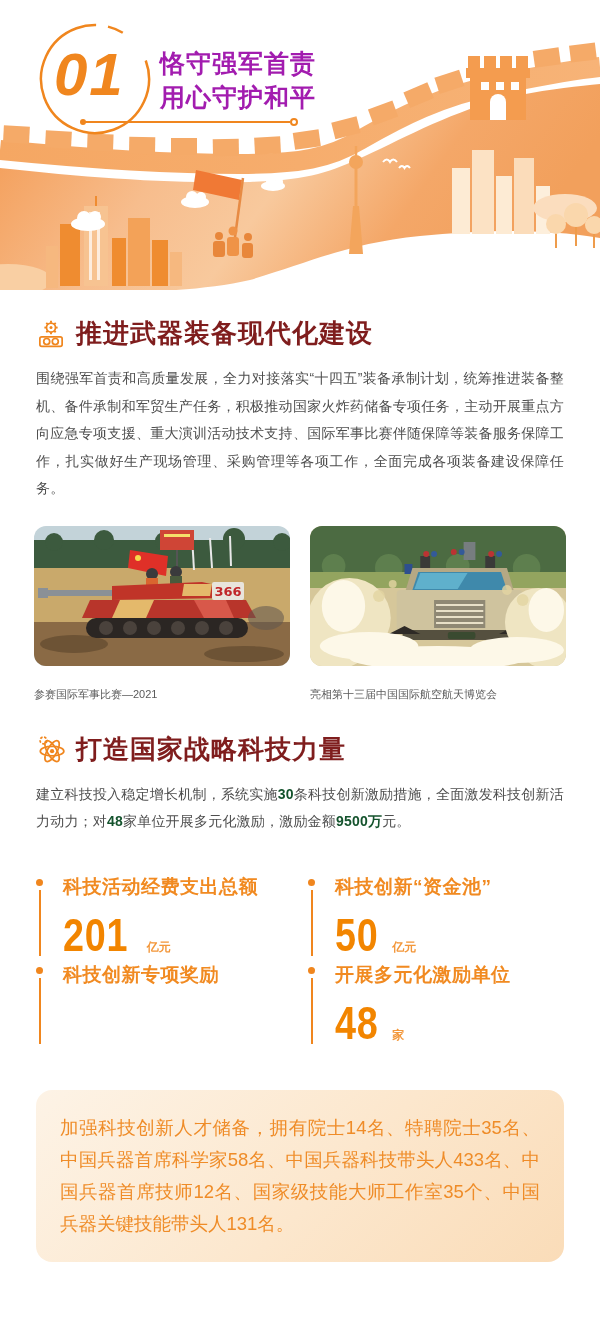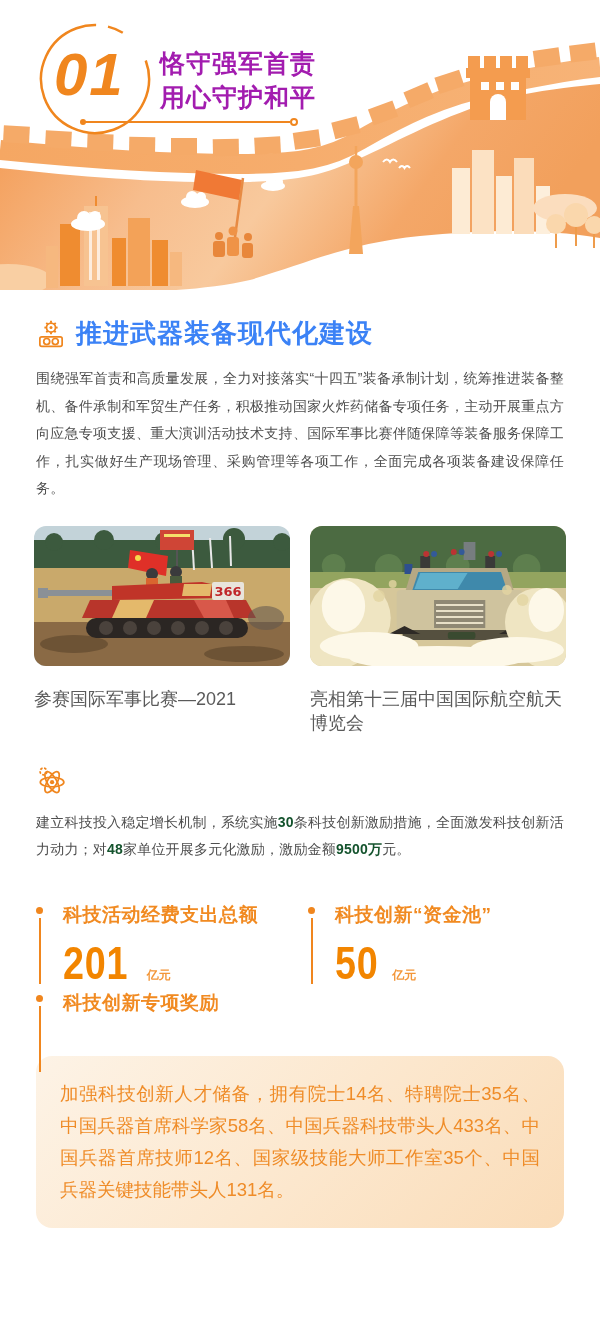--- a/index.html
+++ b/index.html
@@ -16,36 +16,36 @@
   .hdr-num {
     position:absolute; left:54px; top:40px;
     font-size:60px; font-weight:800; font-style:italic; color:#f0861e; letter-spacing:2px;
   }
   .hdr-titles { position:absolute; left:160px; top:46px; font-size:25px; font-weight:800; color:#a21caf; line-height:34px; letter-spacing:1px; }
   .hdr-rule { position:absolute; left:80px; top:117px; width:218px; height:10px; }
   .hdr-rule .line { position:absolute; left:4px; top:4px; width:206px; height:2px; background:#f0861e; }
   .hdr-rule .dot  { position:absolute; left:0; top:2px; width:6px; height:6px; border-radius:50%; background:#f0861e; }
   .hdr-rule .ring { position:absolute; right:0; top:1px; width:8px; height:8px; border-radius:50%; border:2px solid #f0861e; background:#fff; }
   
-  .sec-title { display:flex; align-items:center; gap:10px; padding:0 36px; color:#3b82f6; }
+  .sec-title { display:flex; align-items:center; gap:10px; padding:0 36px; color:#7f1d1d; }
   .sec-title h2 { font-size:26px; font-weight:800; letter-spacing:1px; }
   .sec-title svg { flex:0 0 auto; }
   .s1-title { margin-top:26px; }
   .s2-title { margin-top:30px; }
   .body-p {
     margin:14px 36px 0; font-size:14px; line-height:27.5px;
     text-align:justify; color:#4e4e4e; letter-spacing:0.2px;
   }
   .hl { color:#14532d; font-weight:700; font-style:normal; }
   
   .photos { display:flex; gap:20px; padding:9px 34px; margin-top:14px; }
   .photos .ph { flex:1; height:140px; border-radius:12px; overflow:hidden; }
   .photos svg { display:block; width:100%; height:100%; }
   .captions { display:flex; gap:20px; padding:0 34px; margin-top:12px; }
-  .captions div { flex:1; font-size:18px; color:#5a5a5a; }
+  .captions div { flex:1; font-size:11px; color:#5a5a5a; }
   
   .stats { display:grid; grid-template-columns:1fr 1fr; padding:0 20px 0 36px; margin-top:38px; }
   .stat { position:relative; padding-left:27px; }
   .stat .marker-dot { position:absolute; left:0; top:5px; width:7px; height:7px; border-radius:50%; background:#f0861e; }
   .stat .marker-line { position:absolute; left:2.5px; top:16px; width:2px; height:66px; background:#f0861e; }
   .stat .lab { font-size:19px; font-weight:700; color:#f18a21; letter-spacing:0.5px; }
   .stat .num-row { margin-top:8px; white-space:nowrap; }
   .stat .val {
     display:inline-block; font-size:46px; font-weight:800; color:#f28500;
     transform:scaleX(0.82); transform-origin:left bottom; letter-spacing:1px; margin-right:-14px;
@@ -358,20 +358,21 @@
 <div class="sec-title s2-title">
   <svg width="30" height="30" viewBox="0 0 28 28">
     <g fill="none" stroke="#f0861e" stroke-width="1.6">
       <circle cx="7" cy="6" r="3.2" stroke-dasharray="2.4 1.4"></circle>
       <ellipse cx="15" cy="16" rx="11" ry="4.4"></ellipse>
       <ellipse cx="15" cy="16" rx="11" ry="4.4" transform="rotate(60 15 16)"></ellipse>
       <ellipse cx="15" cy="16" rx="11" ry="4.4" transform="rotate(120 15 16)"></ellipse>
       <circle cx="15" cy="16" r="2" fill="#f0861e" stroke="none"></circle>
     </g>
   </svg>
+  <h2>打造国家战略科技力量</h2>
 </div>
 
 <p class="body-p"><span>建立科技投入稳定增长机制，系统实施</span><span class="hl">30</span><span>条科技创新激励措施，全面激发科技创新活力动力；对</span><span class="hl">48</span><span>家单位开展多元化激励，激励金额</span><span class="hl">9500万</span><span>元。</span></p>
 
 <div class="stats">
   <div class="stat">
     <span class="marker-dot"></span>
     <span class="marker-line"></span>
     <div class="lab">科技活动经费支出总额</div>
     <div class="num-row"><span class="val">201</span><span class="unit">亿元</span></div>
@@ -380,15 +381,21 @@
     <span class="marker-dot"></span>
     <span class="marker-line"></span>
     <div class="lab">科技创新“资金池”</div>
     <div class="num-row"><span class="val">50</span><span class="unit">亿元</span></div>
   </div>
   <div class="stat">
     <span class="marker-dot"></span>
     <span class="marker-line"></span>
     <div class="lab">科技创新专项奖励</div>
   </div>
+  <div class="stat">
+    <span class="marker-dot"></span>
+    <span class="marker-line"></span>
+    <div class="lab">开展多元化激励单位</div>
+    <div class="num-row"><span class="val">48</span><span class="unit">家</span></div>
+  </div>
 </div>
 
 <div class="note">加强科技创新人才储备，拥有院士14名、特聘院士35名、中国兵器首席科学家58名、中国兵器科技带头人433名、中国兵器首席技师12名、国家级技能大师工作室35个、中国兵器关键技能带头人131名。</div>
 
 </body></html>

